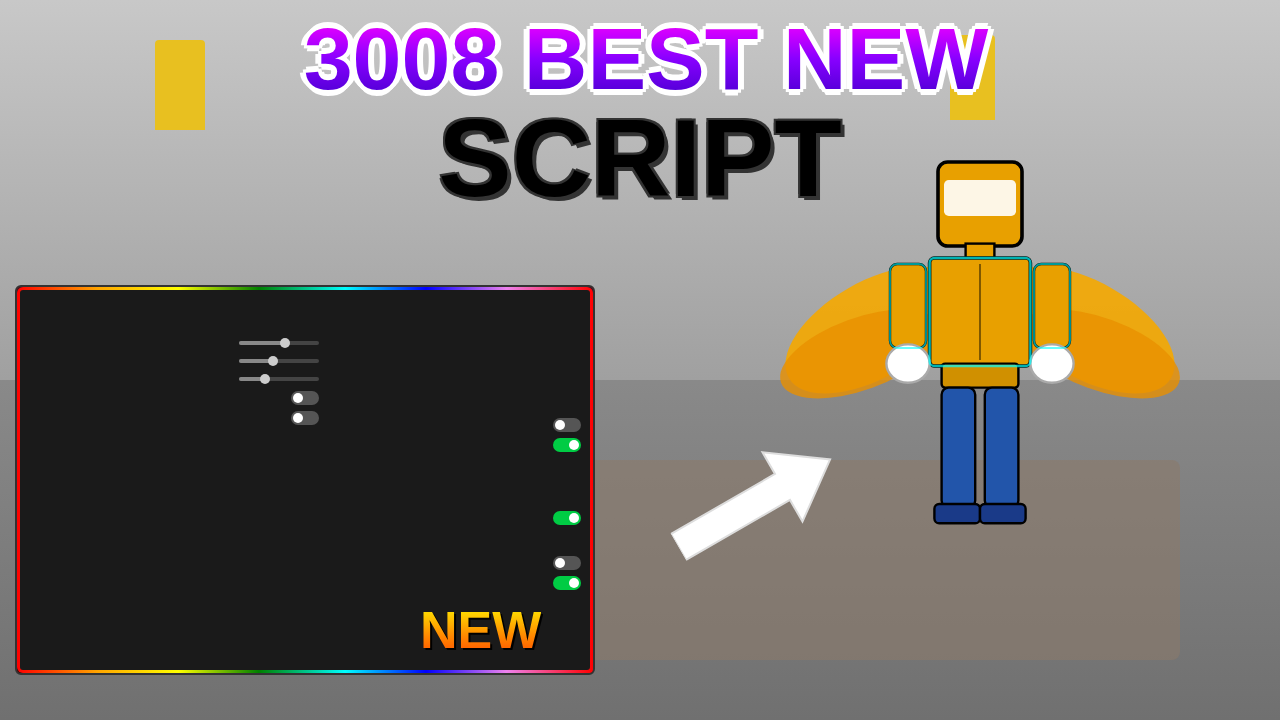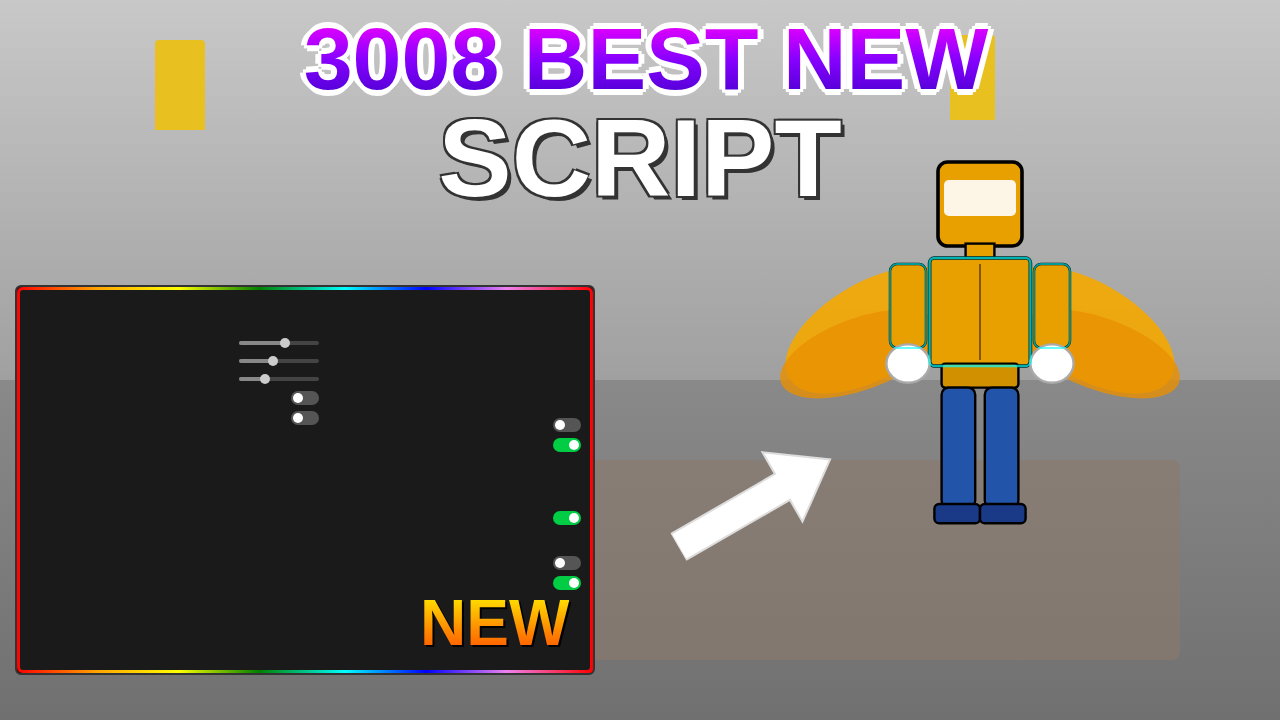--- a/index.html
+++ b/index.html
@@ -72,21 +72,21 @@
       background-clip: text;
       filter: drop-shadow(3px 3px 0px white) drop-shadow(-3px -3px 0px white) drop-shadow(3px -3px 0px white) drop-shadow(-3px 3px 0px white);
       padding-left: 12px;
     }
     .title-line2 {
       font-size: 110px;
       font-weight: 900;
       font-family: 'Arial Black', Impact, sans-serif;
       text-transform: uppercase;
       line-height: 1;
-      color: #ffffff;
+      color: #000000;
       text-shadow: 4px 4px 0 #333, -2px -2px 0 #333, 2px -2px 0 #333, -2px 2px 0 #333;
     }
 
     
     .gui-panel {
       position: absolute;
       top: 285px;
       left: 15px;
       width: 580px;
       height: 390px;
@@ -268,21 +268,21 @@
       z-index: 25;
       transform: rotate(-30deg);
     }
 
     
     .new-badge {
       position: absolute;
       bottom: 60px;
       left: 420px;
       z-index: 30;
-      font-size: 64px;
+      font-size: 52px;
       font-weight: 900;
       font-family: 'Arial Black', Impact, sans-serif;
       background: linear-gradient(180deg, #ffff00 0%, #ff8800 60%, #ff4400 100%);
       -webkit-background-clip: text;
       -webkit-text-fill-color: transparent;
       background-clip: text;
       filter: drop-shadow(2px 2px 0px black);
     }
 
     .gui-panel-rainbow {

